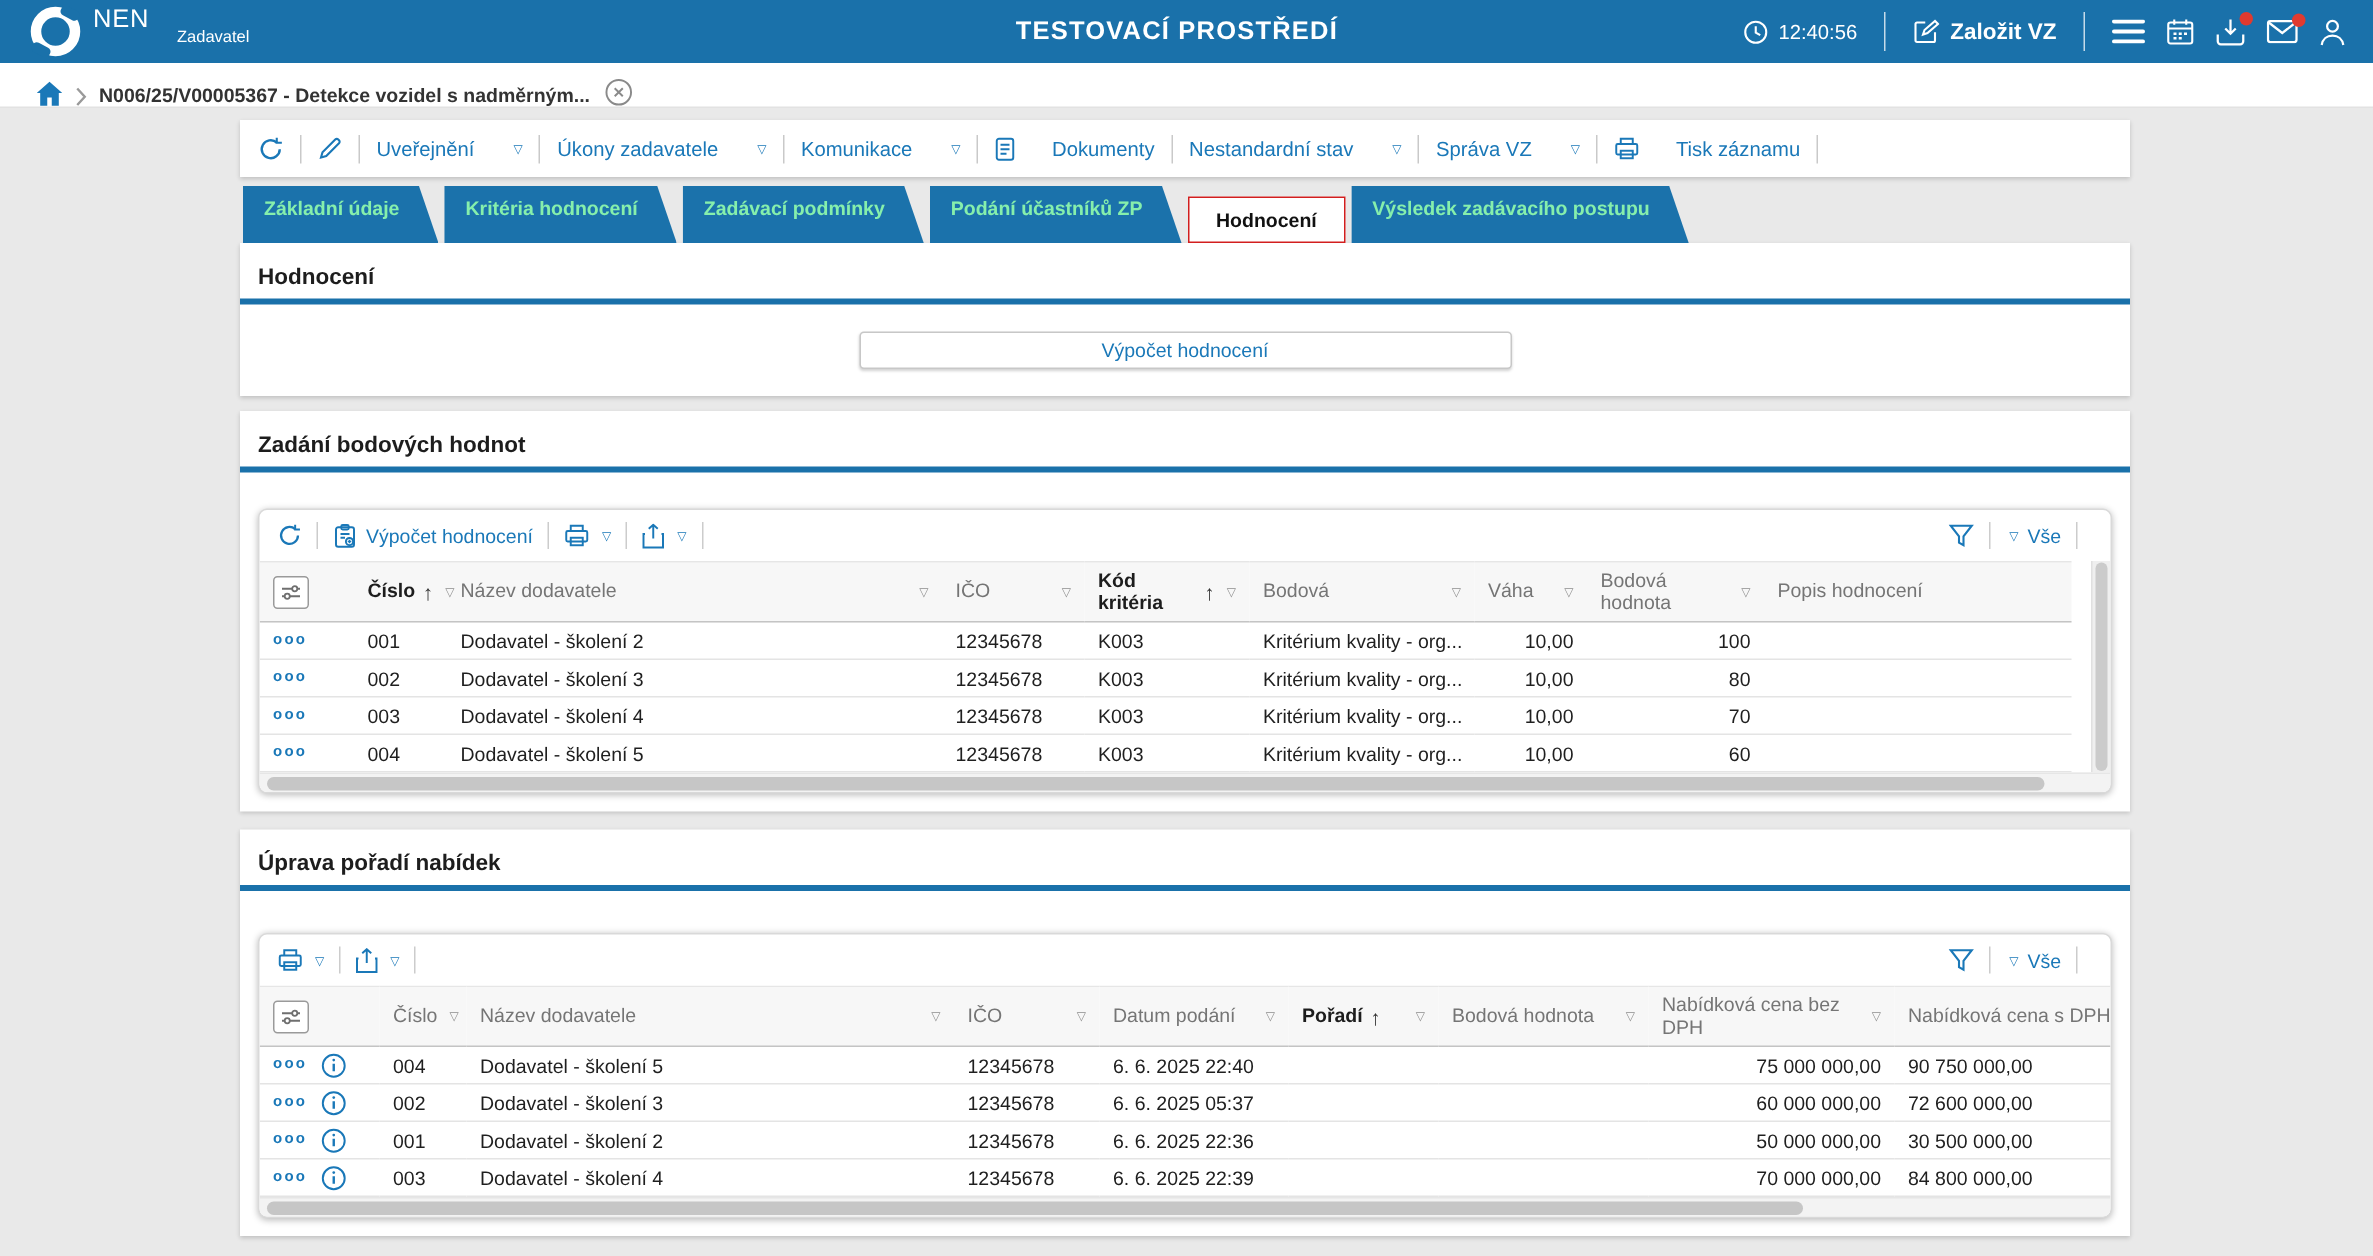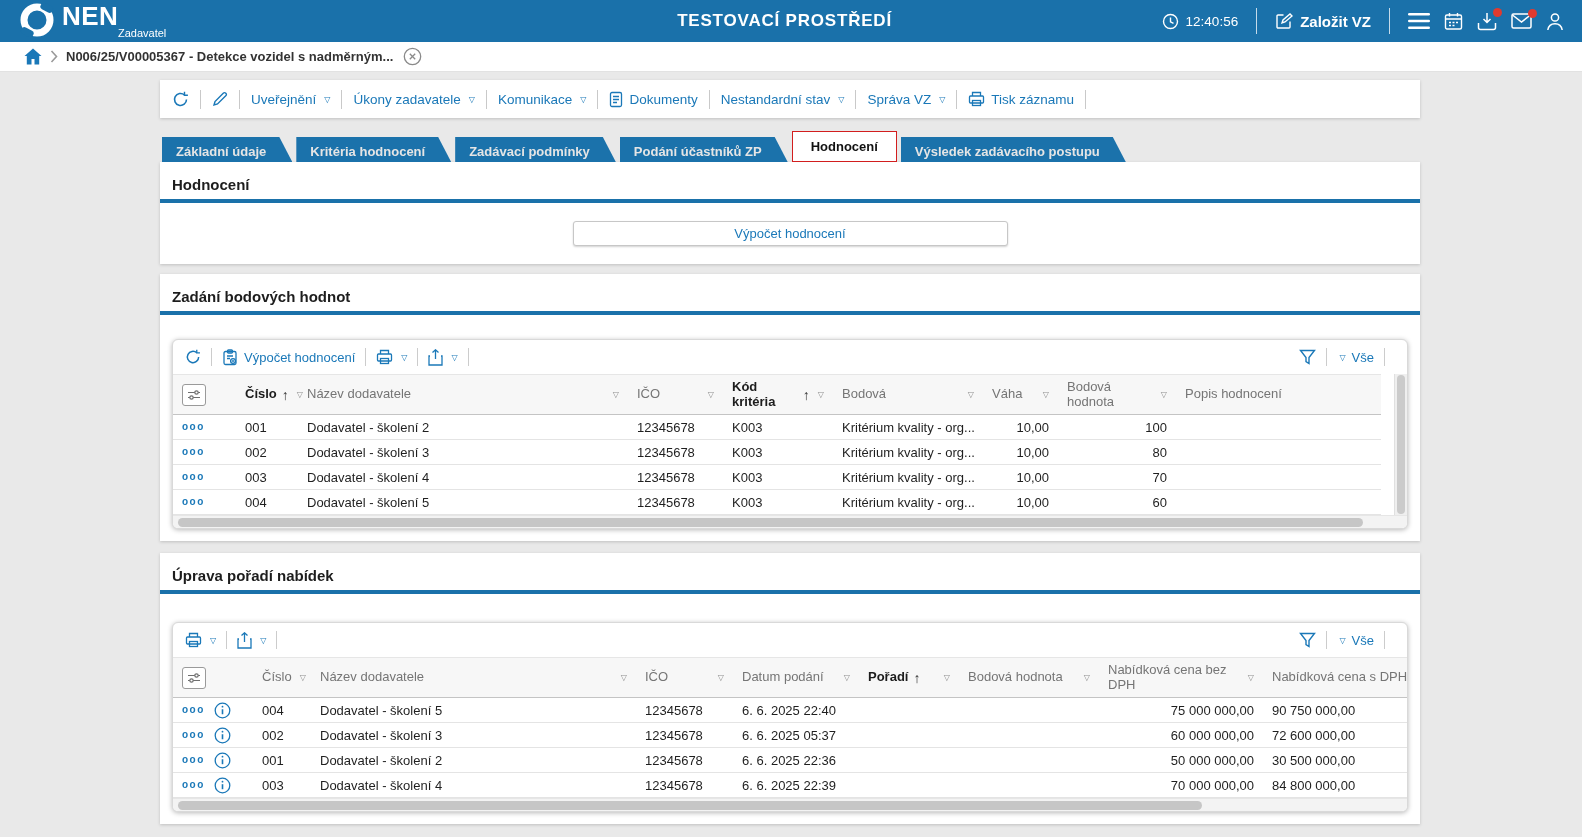--- a/index.html
+++ b/index.html
@@ -6,49 +6,49 @@
   html,body { width:1582px; height:837px; overflow:hidden; }
   body { font-family:"Liberation Sans","DejaVu Sans",sans-serif; background:#e9e9e9; color:#222; }
   .ic { display:inline-flex; align-items:center; justify-content:center; vertical-align:middle; }
   .ic svg { display:block; }
 
   
   .topbar { height:42px; background:#1a71aa; display:flex; align-items:center; color:#fff; position:relative; padding:0 18px 0 20px; }
   .brandwrap { display:flex; align-items:flex-start; }
   .logo { width:34px; height:34px; margin-right:8px; }
   .brandtxt { line-height:1; }
-  .brand { font-size:26px; font-weight:bold; letter-spacing:.5px; }
+  .brand { font-size:17px; font-weight:normal; letter-spacing:.5px; }
   .brand-sub { font-size:11px; font-weight:normal; margin:-1px 0 0 56px; }
   .envtitle { position:absolute; left:50%; top:50%; transform:translate(-53%,-50%); font-size:17px; font-weight:bold; letter-spacing:.8px; white-space:nowrap; }
   .top-right { margin-left:auto; display:flex; align-items:center; gap:14px; }
   .top-item { display:flex; align-items:center; gap:7px; font-size:13.5px; cursor:pointer; }
   .top-sep { width:1px; height:26px; background:rgba(255,255,255,.75); margin:0 4px; }
   .createvz { font-size:15px; font-weight:bold; }
   .badge-ic { position:relative; }
   .badge-dot { position:absolute; top:-4px; right:-5px; width:9px; height:9px; border-radius:50%; background:#e03a2f; }
 
   
-  .breadcrumb { height:30px; background:#fff; display:flex; align-items:center; padding-left:24px; gap:8px; border-bottom:1px solid #e2e2e2; }
+  .breadcrumb { height:30px; background:#fff; display:flex; align-items:flex-end; padding-left:24px; gap:8px; border-bottom:1px solid #e2e2e2; }
   .crumb-chev { color:#9a9a9a; }
   .crumb-txt { font-size:13px; font-weight:bold; color:#333; }
   .crumb-close { color:#8a8a8a; cursor:pointer; margin-left:2px; }
 
   
   .content { width:1260px; margin-left:160px; }
   .card { background:#fff; box-shadow:0 1px 3px rgba(0,0,0,.18); }
 
   
   .rec-toolbar { margin-top:8px; height:38px; display:flex; align-items:center; padding:0 12px; }
-  .tb-item { display:flex; align-items:center; gap:6px; color:#1a78b8; font-size:13.5px; cursor:pointer; white-space:nowrap; }
+  .tb-item { display:flex; align-items:center; gap:24px; color:#1a78b8; font-size:13.5px; cursor:pointer; white-space:nowrap; }
   .tb-sep { width:1px; height:19px; background:#c9c9c9; margin:0 11px; flex:0 0 1px; }
   .dd { font-size:8px; color:#1a78b8; margin-left:2px; }
 
   
   .tabs { margin-top:13px; display:flex; align-items:flex-end; padding-left:2px; height:31px; }
-  .tab { height:25px; line-height:30px; background:#1b72ab; color:#e5e5e5; font-size:13px; font-weight:bold; padding:0 26px 0 14px; margin-right:4px; clip-path:polygon(0 0, calc(100% - 13px) 0, 100% 100%, 0 100%); cursor:pointer; white-space:nowrap; }
+  .tab { height:38px; line-height:30px; background:#1b72ab; color:#86efac; font-size:13px; font-weight:bold; padding:0 26px 0 14px; margin-right:4px; clip-path:polygon(0 0, calc(100% - 13px) 0, 100% 100%, 0 100%); cursor:pointer; white-space:nowrap; }
   .tab.active { background:#fff; color:#111; clip-path:none; border:1px solid #d21e1e; padding:0 18px; height:31px; line-height:29px; }
 
   
   .section-head { padding:14px 12px 6px; font-size:15px; font-weight:bold; color:#1d1d1d; }
   .section-rule { height:4px; background:#1a71aa; }
   .calc-area { padding:18px 0; display:flex; justify-content:center; }
   .calc-btn { width:435px; height:25px; background:#fff; border:1px solid #c7c7c7; border-radius:3px; color:#1a78b8; font-size:13px; font-family:inherit; box-shadow:0 1px 2px rgba(0,0,0,.18); cursor:pointer; }
 
   .grid-wrap { padding:24px 12px 12px; }
   .grid-wrap.deep { padding-top:28px; }

